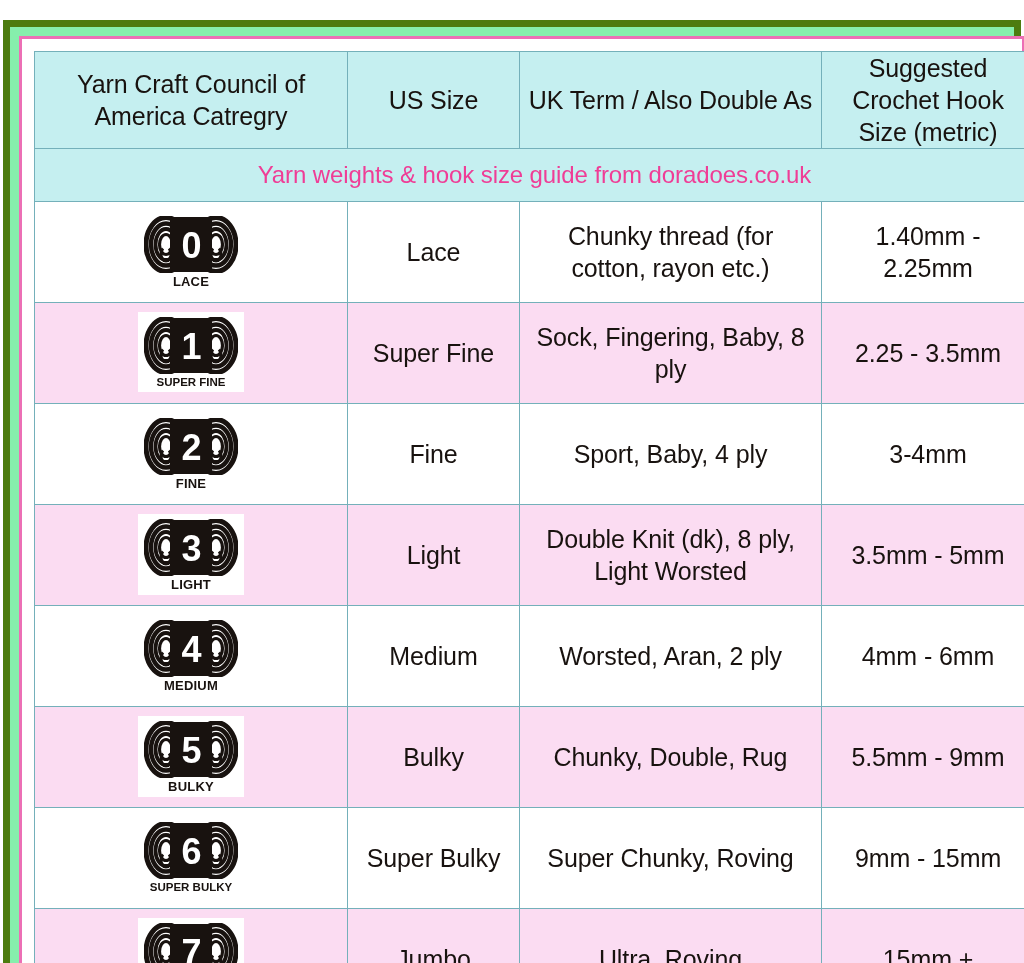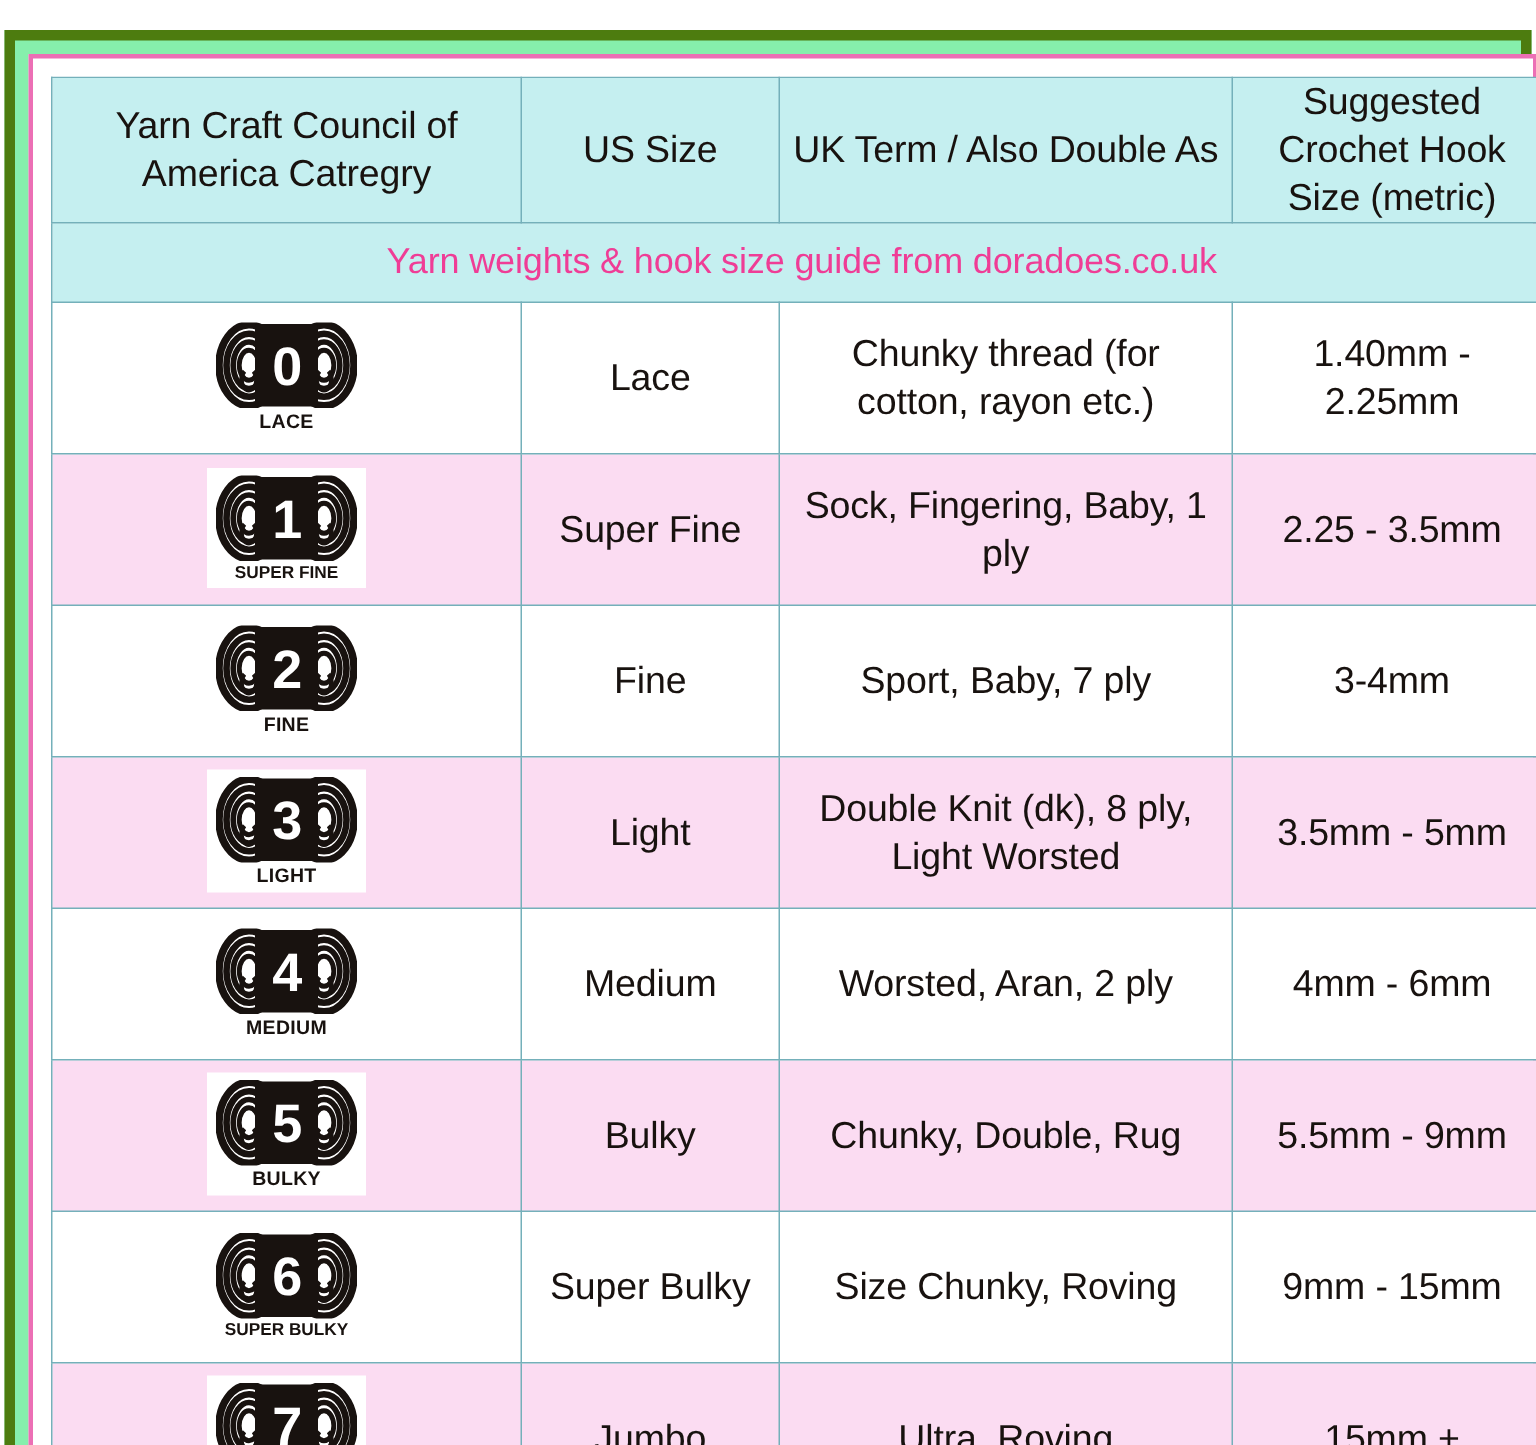--- a/index.html
+++ b/index.html
@@ -186,21 +186,21 @@
                         <ellipse cx="0" cy="0" rx="15" ry="21" fill="none" stroke="#18120f" stroke-width="4.4"></ellipse>
                         <ellipse cx="0" cy="0" rx="10.5" ry="15.5" fill="none" stroke="#18120f" stroke-width="3.8"></ellipse>
                         <ellipse cx="0" cy="0" rx="6.5" ry="10" fill="none" stroke="#18120f" stroke-width="3.2"></ellipse>
                         <path d="M -3 4 a 5 7 0 1 0 6 0" fill="none" stroke="#18120f" stroke-width="3"></path>
                       </g>
       <rect x="26" y="1" width="42" height="55" rx="2" fill="#18120f"></rect>
       <text x="47" y="41.5" text-anchor="middle" fill="#ffffff" font-family="Liberation Sans, sans-serif" font-weight="700" font-size="36" letter-spacing="-1">1</text>
     </g>
   </svg><span class="cap tiny">SUPER FINE</span></span></td>
               <td>Super Fine</td>
-              <td>Sock, Fingering, Baby, 1 ply</td>
+              <td>Sock, Fingering, Baby, 8 ply</td>
               <td>2.25 - 3.5mm</td>
             </tr>
             <tr class="data plain">
               <td class="icon-cell"><span class="skein"><svg viewBox="0 0 94 57" xmlns="http://www.w3.org/2000/svg">
     <g>
       <g transform="translate(22,28.5) scale(-1,1)">
                         <ellipse cx="0" cy="0" rx="20" ry="27" fill="none" stroke="#18120f" stroke-width="5"></ellipse>
                         <ellipse cx="0" cy="0" rx="15" ry="21" fill="none" stroke="#18120f" stroke-width="4.4"></ellipse>
                         <ellipse cx="0" cy="0" rx="10.5" ry="15.5" fill="none" stroke="#18120f" stroke-width="3.8"></ellipse>
                         <ellipse cx="0" cy="0" rx="6.5" ry="10" fill="none" stroke="#18120f" stroke-width="3.2"></ellipse>
@@ -211,21 +211,21 @@
                         <ellipse cx="0" cy="0" rx="15" ry="21" fill="none" stroke="#18120f" stroke-width="4.4"></ellipse>
                         <ellipse cx="0" cy="0" rx="10.5" ry="15.5" fill="none" stroke="#18120f" stroke-width="3.8"></ellipse>
                         <ellipse cx="0" cy="0" rx="6.5" ry="10" fill="none" stroke="#18120f" stroke-width="3.2"></ellipse>
                         <path d="M -3 4 a 5 7 0 1 0 6 0" fill="none" stroke="#18120f" stroke-width="3"></path>
                       </g>
       <rect x="26" y="1" width="42" height="55" rx="2" fill="#18120f"></rect>
       <text x="47" y="41.5" text-anchor="middle" fill="#ffffff" font-family="Liberation Sans, sans-serif" font-weight="700" font-size="36" letter-spacing="-1">2</text>
     </g>
   </svg><span class="cap">FINE</span></span></td>
               <td>Fine</td>
-              <td>Sport, Baby, 7 ply</td>
+              <td>Sport, Baby, 4 ply</td>
               <td>3-4mm</td>
             </tr>
             <tr class="data alt">
               <td class="icon-cell"><span class="skein onpink"><svg viewBox="0 0 94 57" xmlns="http://www.w3.org/2000/svg">
     <g>
       <g transform="translate(22,28.5) scale(-1,1)">
                         <ellipse cx="0" cy="0" rx="20" ry="27" fill="none" stroke="#18120f" stroke-width="5"></ellipse>
                         <ellipse cx="0" cy="0" rx="15" ry="21" fill="none" stroke="#18120f" stroke-width="4.4"></ellipse>
                         <ellipse cx="0" cy="0" rx="10.5" ry="15.5" fill="none" stroke="#18120f" stroke-width="3.8"></ellipse>
                         <ellipse cx="0" cy="0" rx="6.5" ry="10" fill="none" stroke="#18120f" stroke-width="3.2"></ellipse>
@@ -311,21 +311,21 @@
                         <ellipse cx="0" cy="0" rx="15" ry="21" fill="none" stroke="#18120f" stroke-width="4.4"></ellipse>
                         <ellipse cx="0" cy="0" rx="10.5" ry="15.5" fill="none" stroke="#18120f" stroke-width="3.8"></ellipse>
                         <ellipse cx="0" cy="0" rx="6.5" ry="10" fill="none" stroke="#18120f" stroke-width="3.2"></ellipse>
                         <path d="M -3 4 a 5 7 0 1 0 6 0" fill="none" stroke="#18120f" stroke-width="3"></path>
                       </g>
       <rect x="26" y="1" width="42" height="55" rx="2" fill="#18120f"></rect>
       <text x="47" y="41.5" text-anchor="middle" fill="#ffffff" font-family="Liberation Sans, sans-serif" font-weight="700" font-size="36" letter-spacing="-1">6</text>
     </g>
   </svg><span class="cap tiny">SUPER BULKY</span></span></td>
               <td>Super Bulky</td>
-              <td>Size Chunky, Roving</td>
+              <td>Super Chunky, Roving</td>
               <td>9mm - 15mm</td>
             </tr>
             <tr class="data alt">
               <td class="icon-cell"><span class="skein onpink"><svg viewBox="0 0 94 57" xmlns="http://www.w3.org/2000/svg">
     <g>
       <g transform="translate(22,28.5) scale(-1,1)">
                         <ellipse cx="0" cy="0" rx="20" ry="27" fill="none" stroke="#18120f" stroke-width="5"></ellipse>
                         <ellipse cx="0" cy="0" rx="15" ry="21" fill="none" stroke="#18120f" stroke-width="4.4"></ellipse>
                         <ellipse cx="0" cy="0" rx="10.5" ry="15.5" fill="none" stroke="#18120f" stroke-width="3.8"></ellipse>
                         <ellipse cx="0" cy="0" rx="6.5" ry="10" fill="none" stroke="#18120f" stroke-width="3.2"></ellipse>

